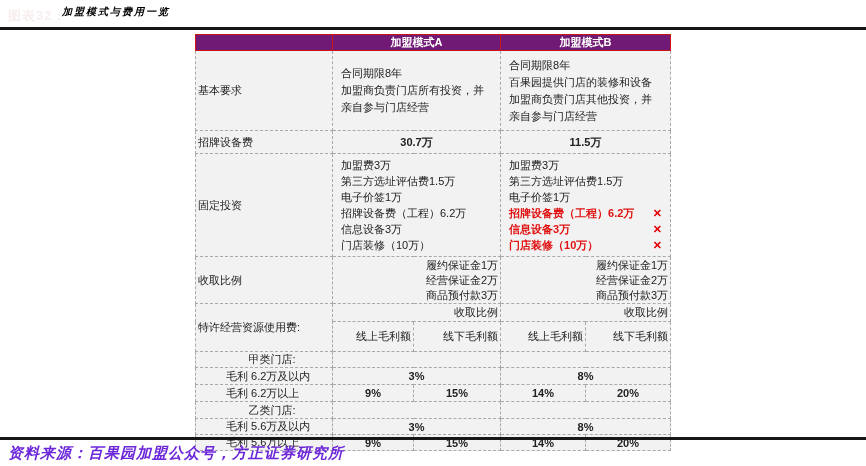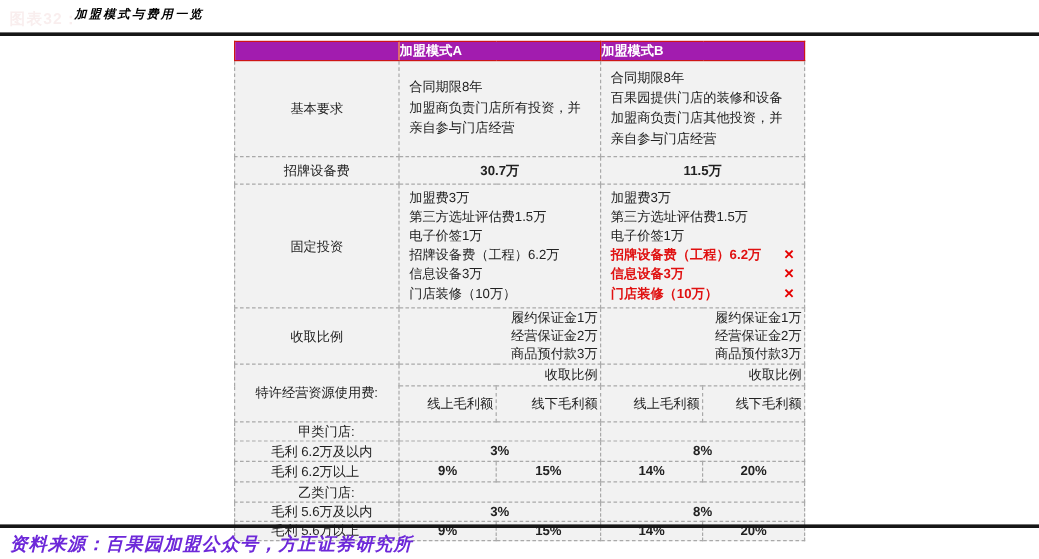--- a/index.html
+++ b/index.html
@@ -26,24 +26,24 @@
   }
   .tbl-wrap{position:absolute;left:195px;top:34px;}
   table{
     border-collapse:collapse;table-layout:fixed;width:475px;
     background:#f2f2f2;font-size:11px;color:#222;
   }
   col.c-lbl{width:137px;} col.c-a1{width:81px;} col.c-a2{width:87px;}
   col.c-b1{width:85px;} col.c-b2{width:85px;}
   td{border:1px dashed #a9a9a9;padding:0 2px;vertical-align:middle;overflow:hidden;}
   tr.r-head td{
-    background:#a21caf;border:1px solid #ce1516;color:#ffffff;
-    font-weight:bold;font-size:11px;padding:0;margin-top:22px;
+    background:#701a75;border:1px solid #ce1516;color:#ffffff;
+    font-weight:bold;text-align:center;font-size:11px;padding:0;margin-top:22px;
   }
-  .lbl{text-align:center;}
+  .lbl{text-align:left;}
   .lbl-ind1{text-align:center;padding-left:18px;}
   .lbl-ind2{text-align:left;padding-left:30px;}
   .txt{padding:3px 8px;text-align:left;}
   .txt div{line-height:16px;white-space:nowrap;}
   .txt-basic div{line-height:17px;}
   .ctr{text-align:right;}
   .ctr div{line-height:15px;}
   .num{text-align:center;font-weight:bold;}
   .redline{
     display:flex;justify-content:space-between;align-items:center;

